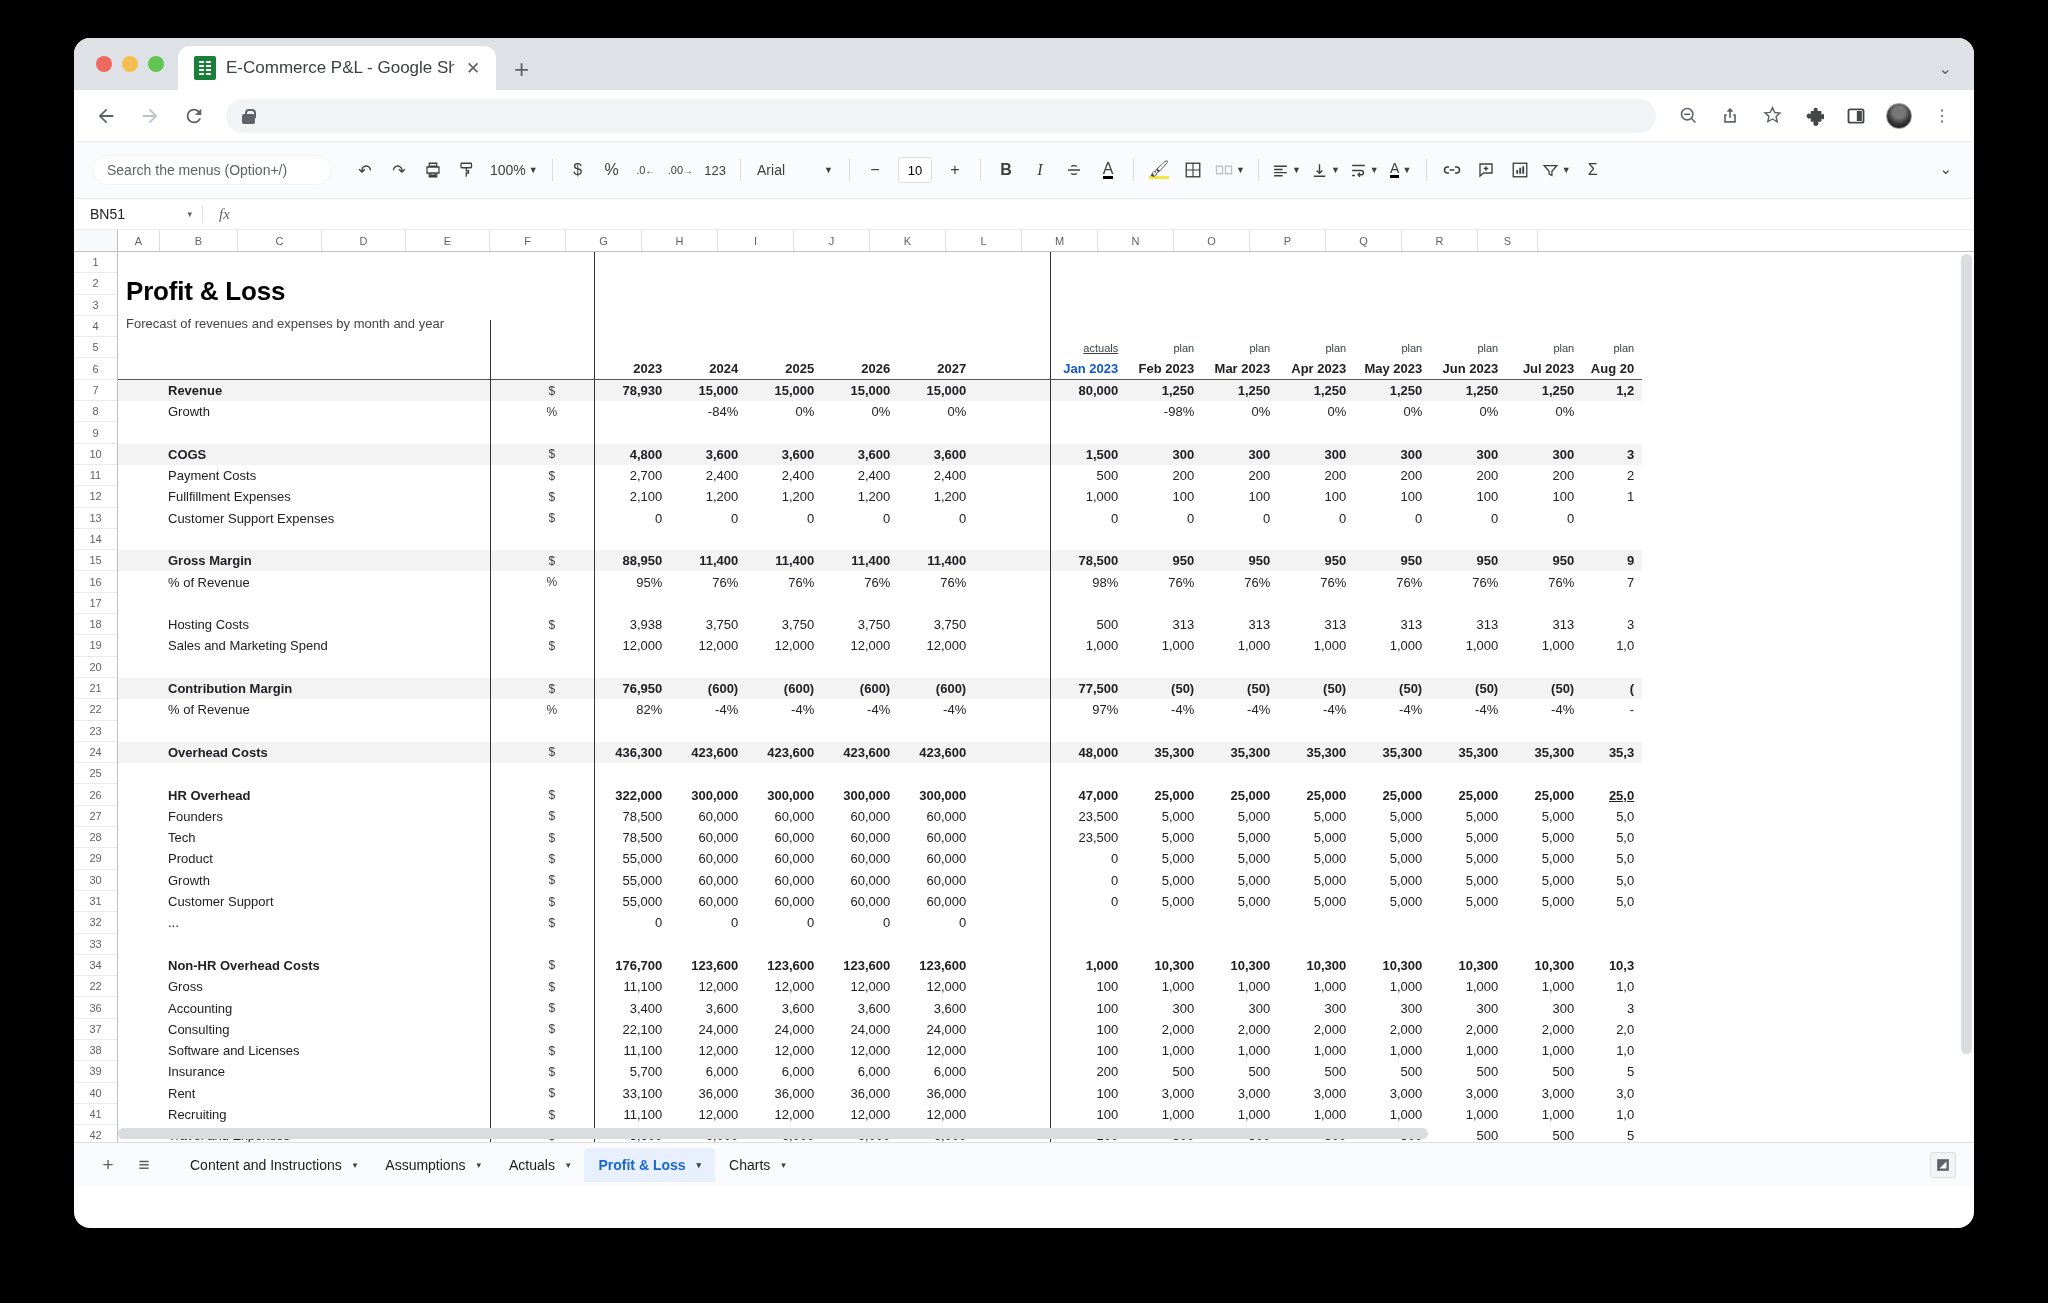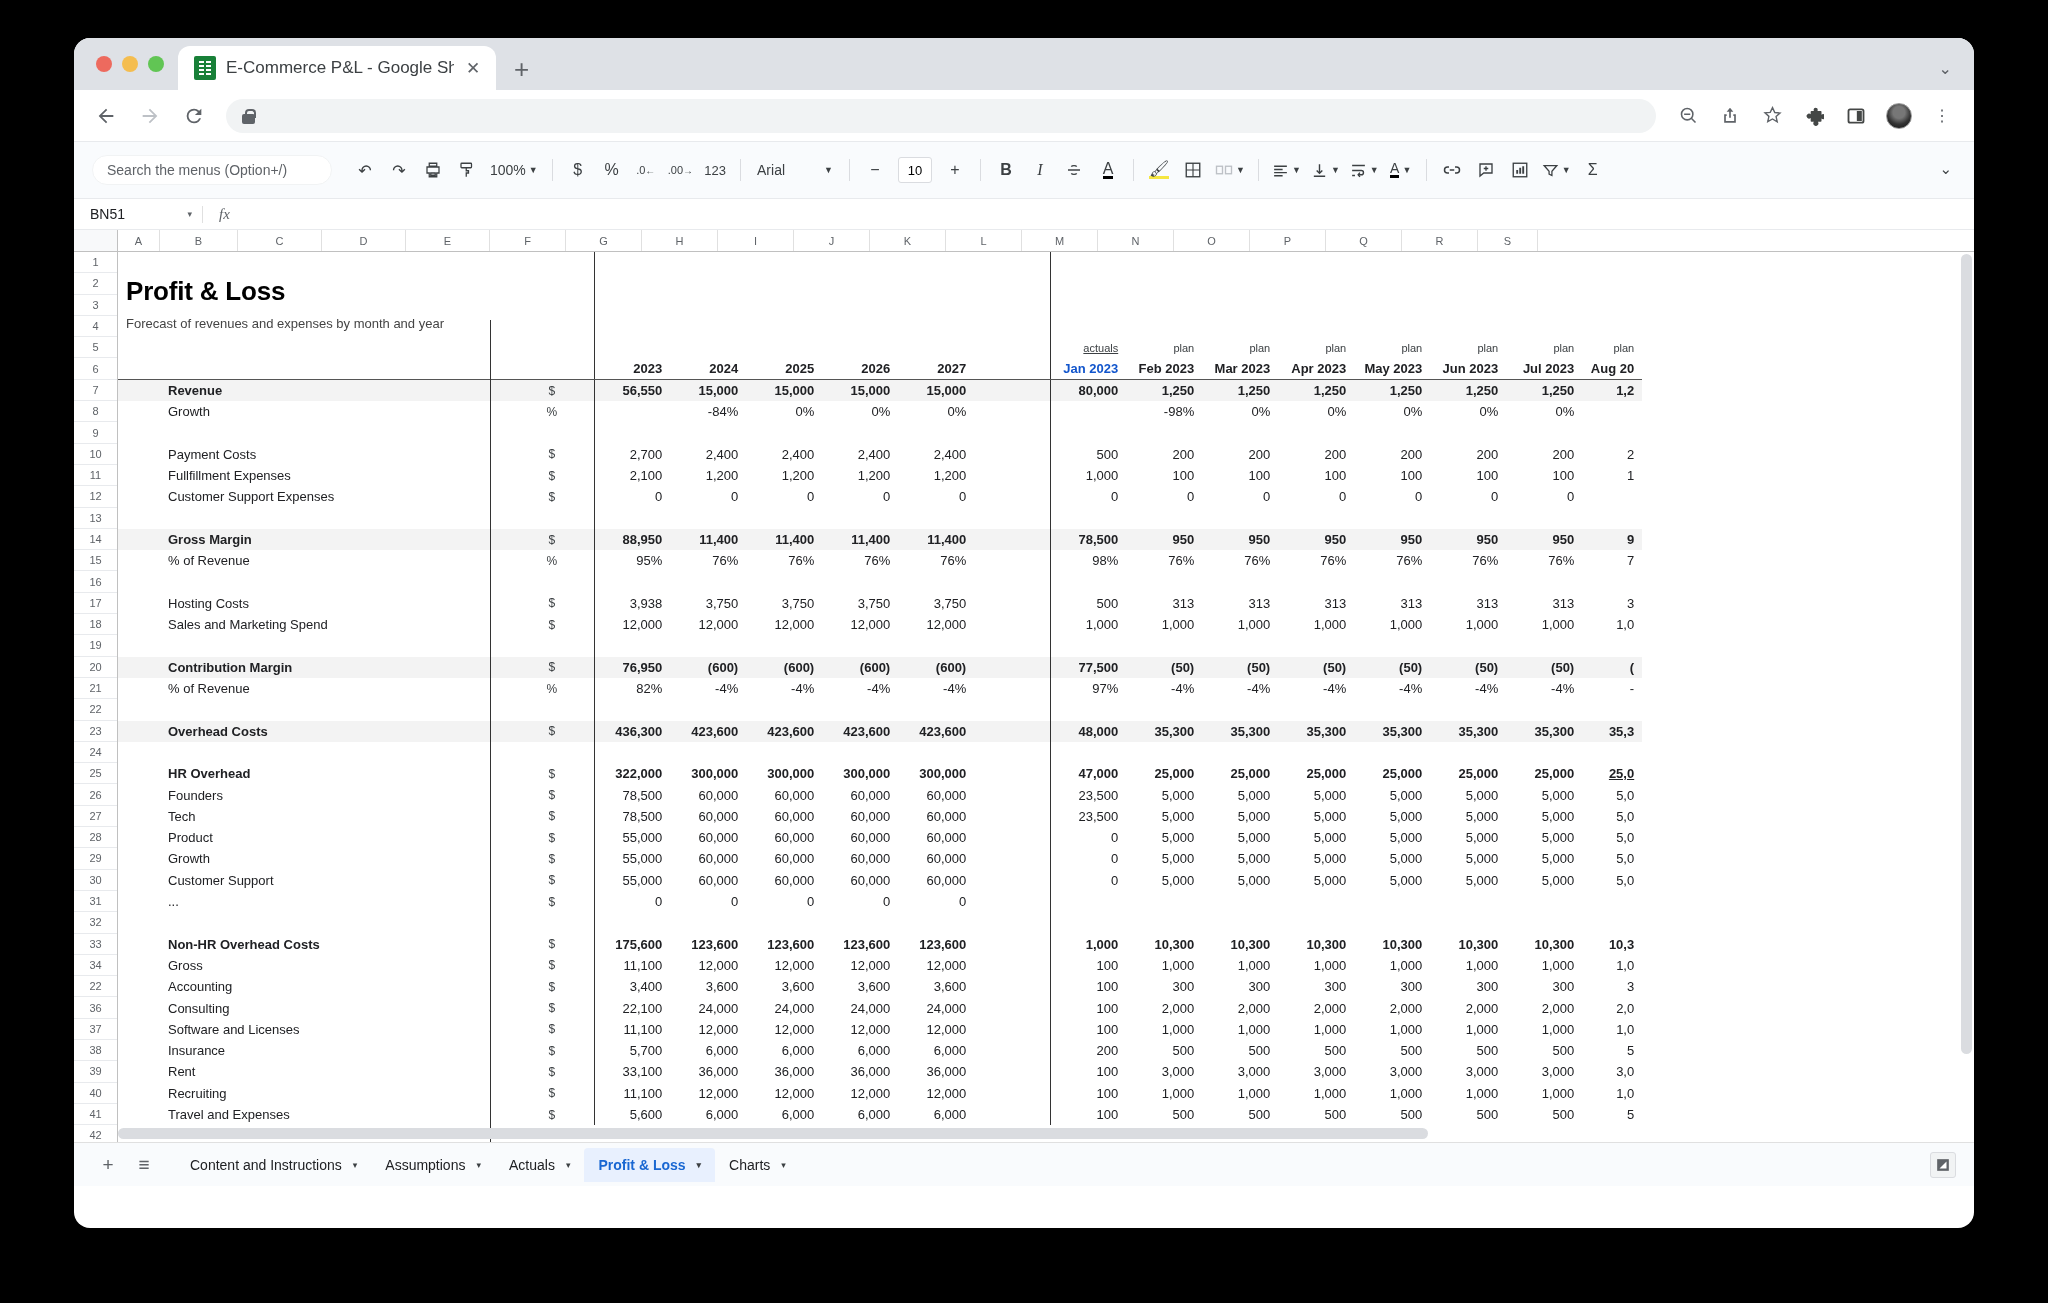--- a/index.html
+++ b/index.html
@@ -777,21 +777,21 @@
                   <td class="num" style="width: 76px;">Jun 2023</td>
                   <td class="num" style="width: 76px;">Jul 2023</td>
                   <td class="num" style="width: 60px;">Aug 20</td>
                 </tr>
                 <tr class="shade">
                   <td style="width: 42px;"></td>
                   <td class="lbl b" style="width: 78px;">Revenue</td>
                   <td style="width: 84px;"></td>
                   <td style="width: 84px;"></td>
                   <td class="unit" style="width: 84px;">$</td>
-                  <td class="num b divider" style="width: 76px;">56,550</td>
+                  <td class="num b divider" style="width: 76px;">78,930</td>
                   <td class="num b" style="width: 76px;">15,000</td>
                   <td class="num b" style="width: 76px;">15,000</td>
                   <td class="num b" style="width: 76px;">15,000</td>
                   <td class="num b" style="width: 76px;">15,000</td>
                   <td style="width: 76px;"></td>
                   <td class="num b divider" style="width: 76px;">80,000</td>
                   <td class="num b" style="width: 76px;">1,250</td>
                   <td class="num b" style="width: 76px;">1,250</td>
                   <td class="num b" style="width: 76px;">1,250</td>
                   <td class="num b" style="width: 76px;">1,250</td>
@@ -834,20 +834,41 @@
                   <td style="width: 76px;"></td>
                   <td class="num divider" style="width: 76px;"></td>
                   <td class="num" style="width: 76px;"></td>
                   <td class="num" style="width: 76px;"></td>
                   <td class="num" style="width: 76px;"></td>
                   <td class="num" style="width: 76px;"></td>
                   <td class="num" style="width: 76px;"></td>
                   <td class="num" style="width: 76px;"></td>
                   <td class="num" style="width: 60px;"></td>
                 </tr>
+                <tr class="shade">
+                  <td style="width: 42px;"></td>
+                  <td class="lbl b" style="width: 78px;">COGS</td>
+                  <td style="width: 84px;"></td>
+                  <td style="width: 84px;"></td>
+                  <td class="unit" style="width: 84px;">$</td>
+                  <td class="num b divider" style="width: 76px;">4,800</td>
+                  <td class="num b" style="width: 76px;">3,600</td>
+                  <td class="num b" style="width: 76px;">3,600</td>
+                  <td class="num b" style="width: 76px;">3,600</td>
+                  <td class="num b" style="width: 76px;">3,600</td>
+                  <td style="width: 76px;"></td>
+                  <td class="num b divider" style="width: 76px;">1,500</td>
+                  <td class="num b" style="width: 76px;">300</td>
+                  <td class="num b" style="width: 76px;">300</td>
+                  <td class="num b" style="width: 76px;">300</td>
+                  <td class="num b" style="width: 76px;">300</td>
+                  <td class="num b" style="width: 76px;">300</td>
+                  <td class="num b" style="width: 76px;">300</td>
+                  <td class="num b" style="width: 60px;">3</td>
+                </tr>
                 <tr>
                   <td style="width: 42px;"></td>
                   <td class="lbl" style="width: 78px;">Payment Costs</td>
                   <td style="width: 84px;"></td>
                   <td style="width: 84px;"></td>
                   <td class="unit" style="width: 84px;">$</td>
                   <td class="num divider" style="width: 76px;">2,700</td>
                   <td class="num" style="width: 76px;">2,400</td>
                   <td class="num" style="width: 76px;">2,400</td>
                   <td class="num" style="width: 76px;">2,400</td>
@@ -1323,21 +1344,21 @@
                   <td class="num" style="width: 76px;"></td>
                   <td class="num" style="width: 76px;"></td>
                   <td class="num" style="width: 60px;"></td>
                 </tr>
                 <tr>
                   <td style="width: 42px;"></td>
                   <td class="lbl b" style="width: 78px;">Non-HR Overhead Costs</td>
                   <td style="width: 84px;"></td>
                   <td style="width: 84px;"></td>
                   <td class="unit" style="width: 84px;">$</td>
-                  <td class="num b divider" style="width: 76px;">175,600</td>
+                  <td class="num b divider" style="width: 76px;">176,700</td>
                   <td class="num b" style="width: 76px;">123,600</td>
                   <td class="num b" style="width: 76px;">123,600</td>
                   <td class="num b" style="width: 76px;">123,600</td>
                   <td class="num b" style="width: 76px;">123,600</td>
                   <td style="width: 76px;"></td>
                   <td class="num b divider" style="width: 76px;">1,000</td>
                   <td class="num b" style="width: 76px;">10,300</td>
                   <td class="num b" style="width: 76px;">10,300</td>
                   <td class="num b" style="width: 76px;">10,300</td>
                   <td class="num b" style="width: 76px;">10,300</td>

